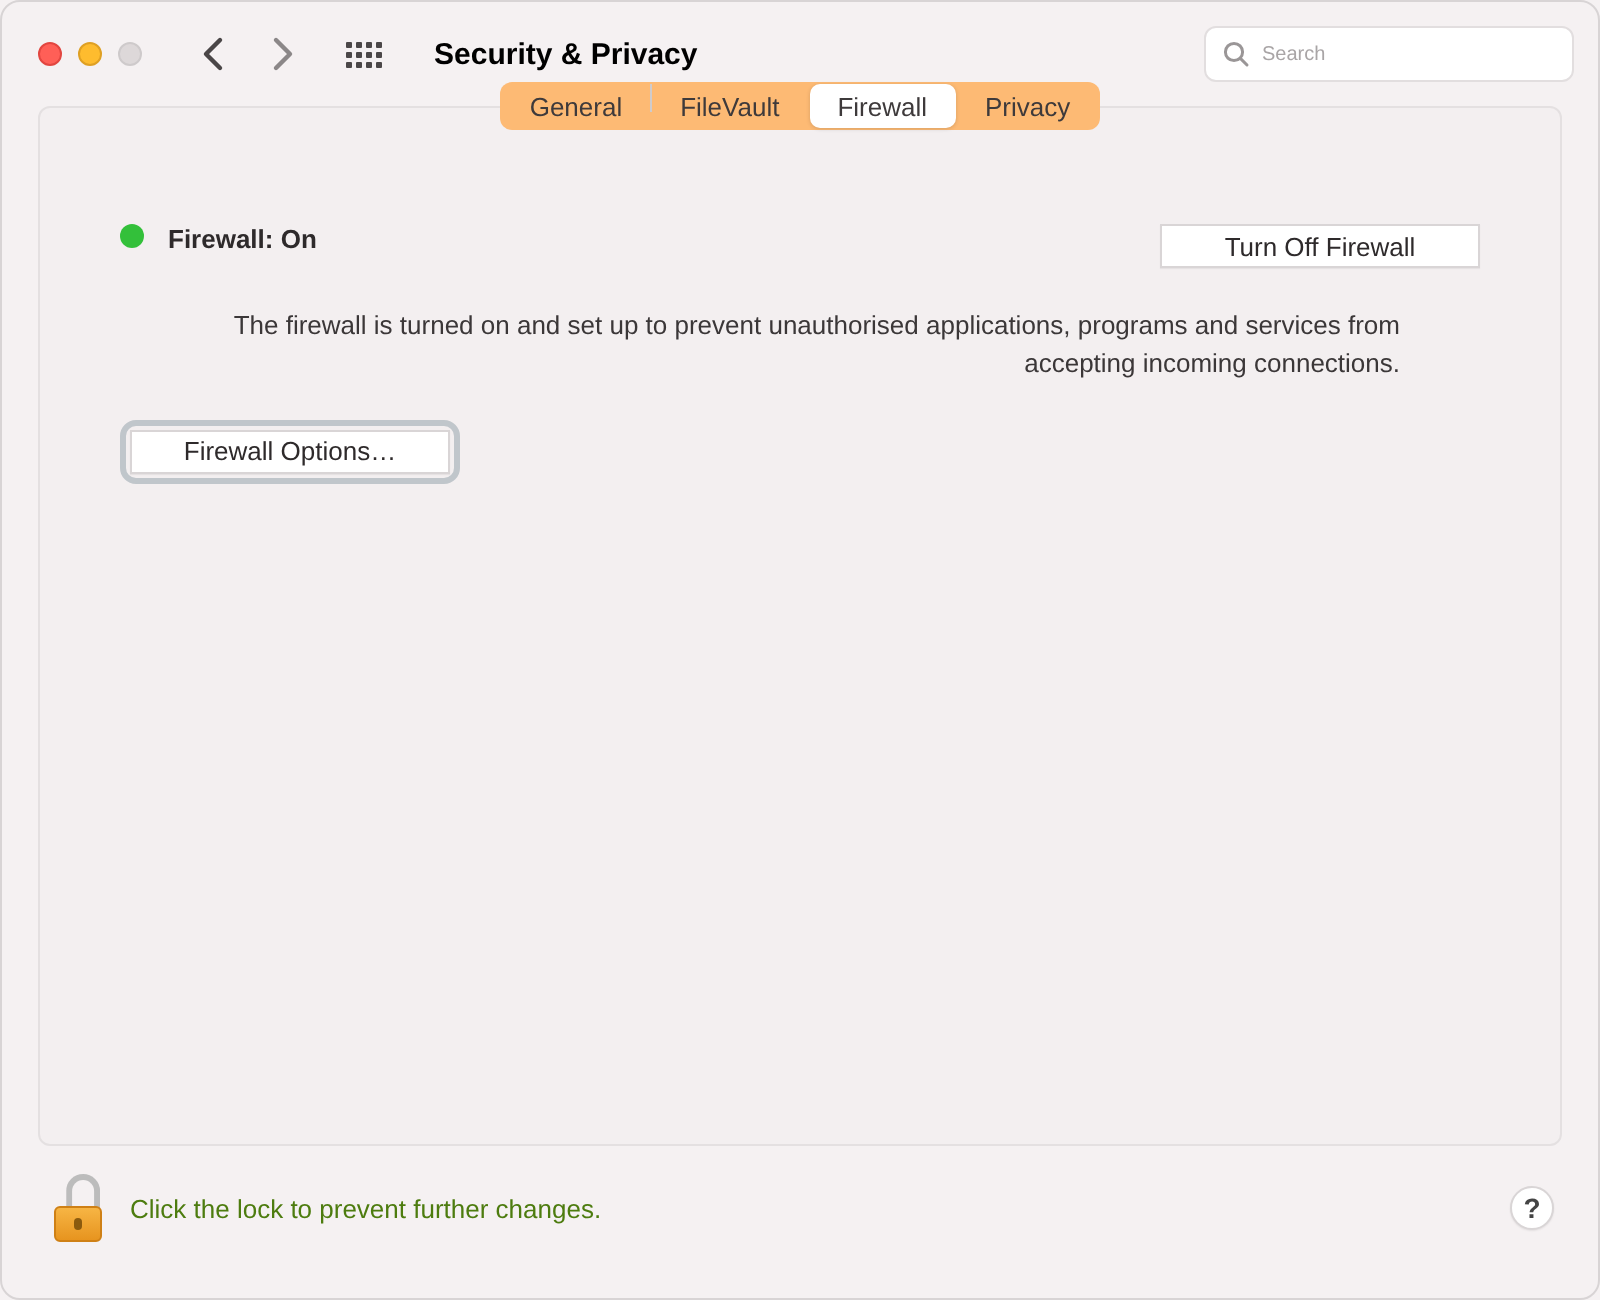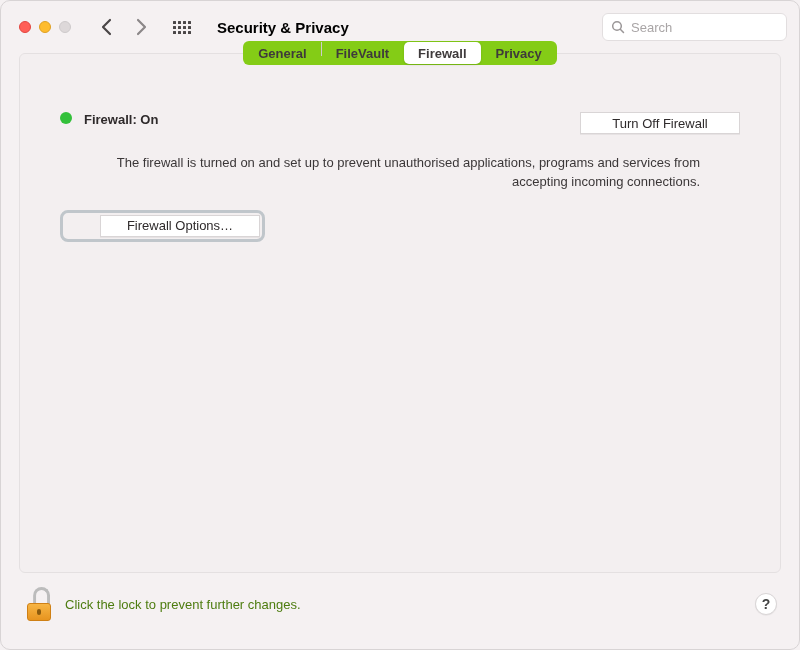--- a/index.html
+++ b/index.html
@@ -58,21 +58,21 @@
       height: 28px;
       background: #fff;
       border: 1px solid #e2dedf;
       border-radius: 6px;
       padding: 0 8px;
       gap: 6px;
     }
     .search-box svg { flex-shrink: 0; }
     .search-box input {
       border: none; outline: none; background: transparent;
-      font-size: 13px; color: #b91c1c; width: 100%;
+      font-size: 10px; color: #b91c1c; width: 100%;
     }
     .search-box input::placeholder { color: #a9a5a6; }
 
     
     .panel {
       margin: 0 18px 14px 18px;
       border: 1px solid #e4e0e1;
       border-radius: 6px;
       background: #f3eff0;
       height: 520px;
@@ -83,26 +83,25 @@
     
     .seg-wrap {
       position: absolute;
       top: -13px;
       left: 0; right: 0;
       display: flex;
       justify-content: center;
     }
     .seg {
       display: flex;
-      background: #84cc16;
+      background: #fdba74;
       border-radius: 6px;
       padding: 1px;
       height: 24px;
       align-items: flex-start;
-      font-weight: bold;
     }
     .seg-item {
       padding: 0 14px;
       font-size: 13px;
       color: #3e3a3b;
       height: 22px;
       display: flex;
       align-items: center;
       border-radius: 5px;
       cursor: default;
@@ -135,21 +134,20 @@
       border-radius: 0;
       padding: 2px 14px;
       font-size: 13px;
       color: #2e2a2b;
       cursor: default;
       box-shadow: 0 0.5px 0.5px rgba(0,0,0,0.05);
       height: 22px;
       display: inline-flex;
       align-items: center;
       justify-content: center;
-      margin-left: 35px;
     }
     .btn.wide { min-width: 160px; }
     .desc {
       margin-top: 20px;
       font-size: 13px;
       line-height: 1.45;
       color: #3b3738;
       max-width: 640px;
       text-align: right;
     }

